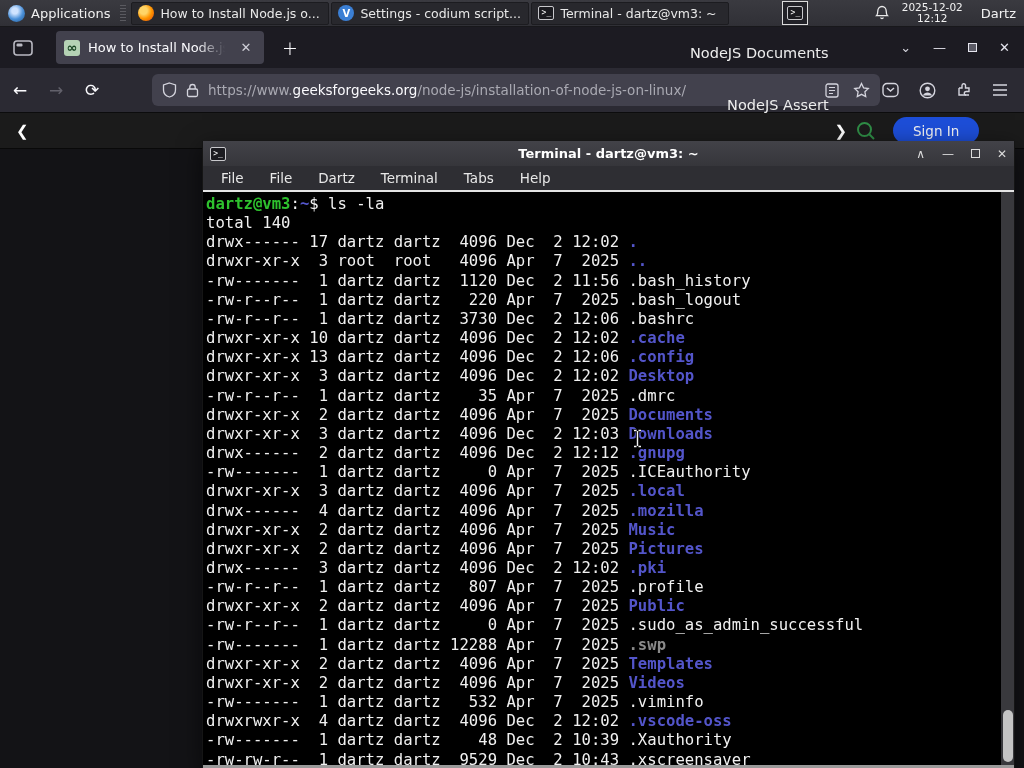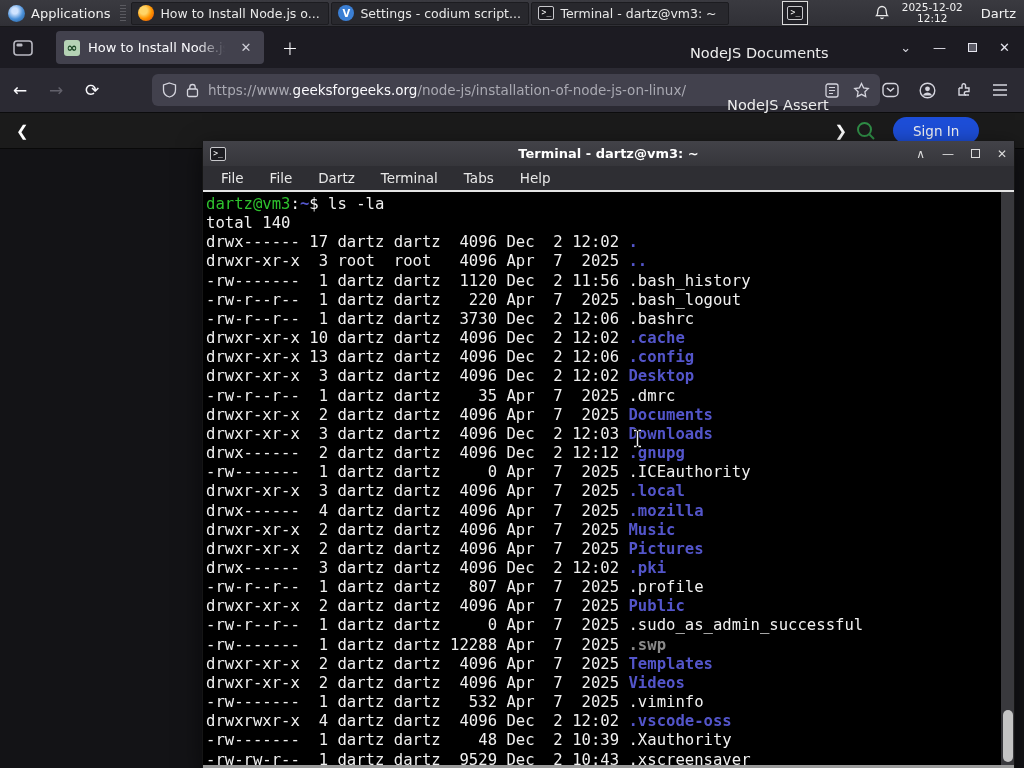--- a/index.html
+++ b/index.html
@@ -85,21 +85,21 @@
     padding:0 7px; }
   .term-title { position:absolute; left:0; right:0; text-align:center; color:#ffffff; font-weight:bold; font-size:13px; pointer-events:none; }
   .term-ctls { margin-left:auto; display:flex; gap:17px; color:#dcdcdc; font-size:12px; align-items:center; z-index:2; }
   .term-ctl-max { display:inline-block; width:9px; height:9px; border:1.5px solid #dcdcdc; }
   .term-menubar { height:26px; background:#2e2e33; display:flex; align-items:center; gap:26px; padding:0 18px;
     color:#e8e8e8; font-size:13.5px; border-bottom:2px solid #e5e5e5; }
   .term-body { position:relative; height:573px; background:#000; }
   .term-lines { padding:3px 0 0 3px; font-family:"DejaVu Sans Mono", monospace; font-size:15.6px;
     line-height:19.15px; white-space:pre; }
   .c-fg  { color:#f1f1f1; }
-  .c-g   { color:#2ec22e; font-weight:normal; }
+  .c-g   { color:#2ec22e; font-weight:bold; }
   .c-dir { color:#5355ca; font-weight:bold; }
   .c-dim { color:#8a8a8a;font-weight:bold; }
   .term-scroll { position:absolute; right:0; top:0; width:13px; height:573px; background:#39393d; }
   .term-thumb { position:absolute; right:1.5px; bottom:3px; width:10px; height:52px; background:#c4c4c4; border-radius:5px; }
   .term-bottom-edge { position:absolute; left:0; bottom:0; width:100%; height:3px; background:#9a9a9a; }
 
   .ibeam { position:absolute; left:632px; top:429px; z-index:60; }
 </style>
 </head>
 <body>

